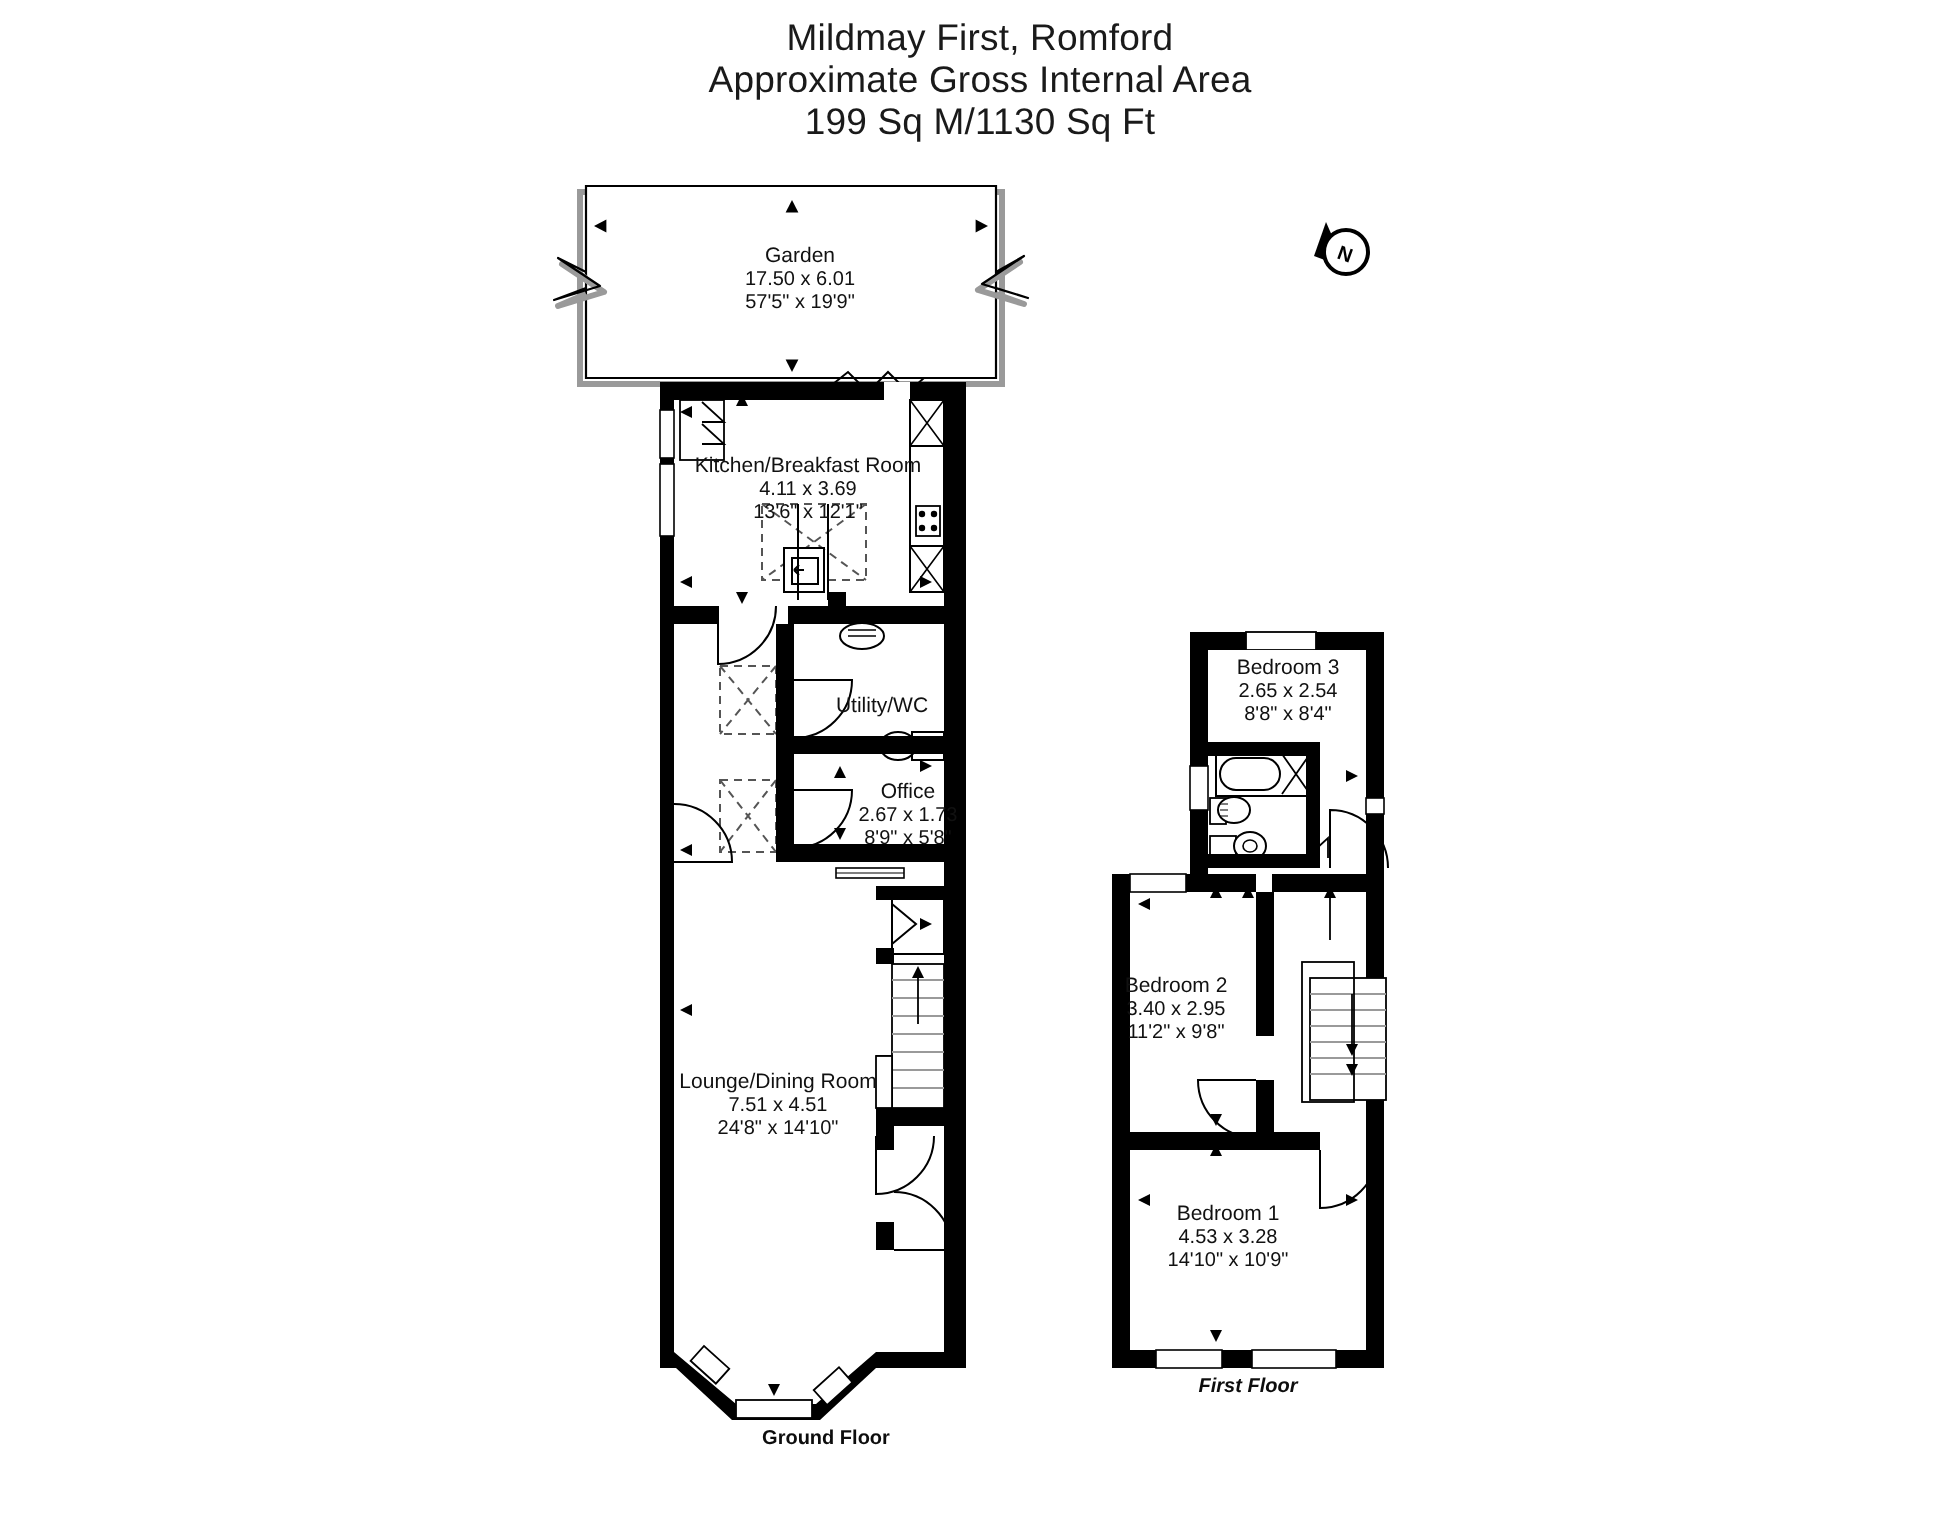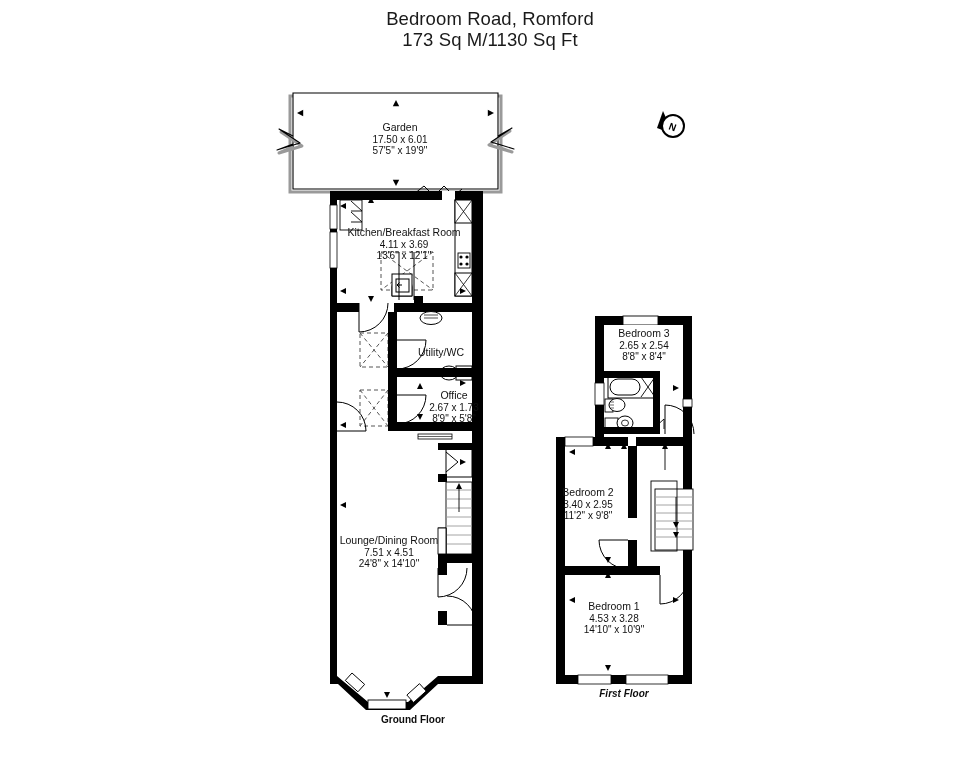--- a/index.html
+++ b/index.html
@@ -62,22 +62,23 @@
     color: #b2b2b2;
   }
   .rm-txt { font-family: "Liberation Sans", sans-serif; fill: #111111; }
 </style>
 </head>
 <body>
 
 <div id="page">
 
   <div class="title-block">
-    <div class="title-line">Bedroom Road, Romford</div>
-    <div class="title-line">173 Sq M/1130 Sq Ft</div>
+    <div class="title-line">Mildmay First, Romford</div>
+    <div class="title-line">Approximate Gross Internal Area</div>
+    <div class="title-line">199 Sq M/1130 Sq Ft</div>
   </div>
 
   <svg id="plan-svg" width="980" height="757" viewBox="0 0 980 757">
 
     <g>
 
       <path d="M290,96 L290,192 L501,192 L501,96 Z" fill="#ffffff" stroke="#9a9a9a" stroke-width="3"></path>
       <path d="M293,93 L293,189 L498,189 L498,93 Z" fill="#ffffff" stroke="#000000" stroke-width="1.1"></path>
 
       <path d="M293,139 L281,132 L302,146 L279,153 L293,147" fill="none" stroke="#9a9a9a" stroke-width="3" stroke-linejoin="round"></path>

